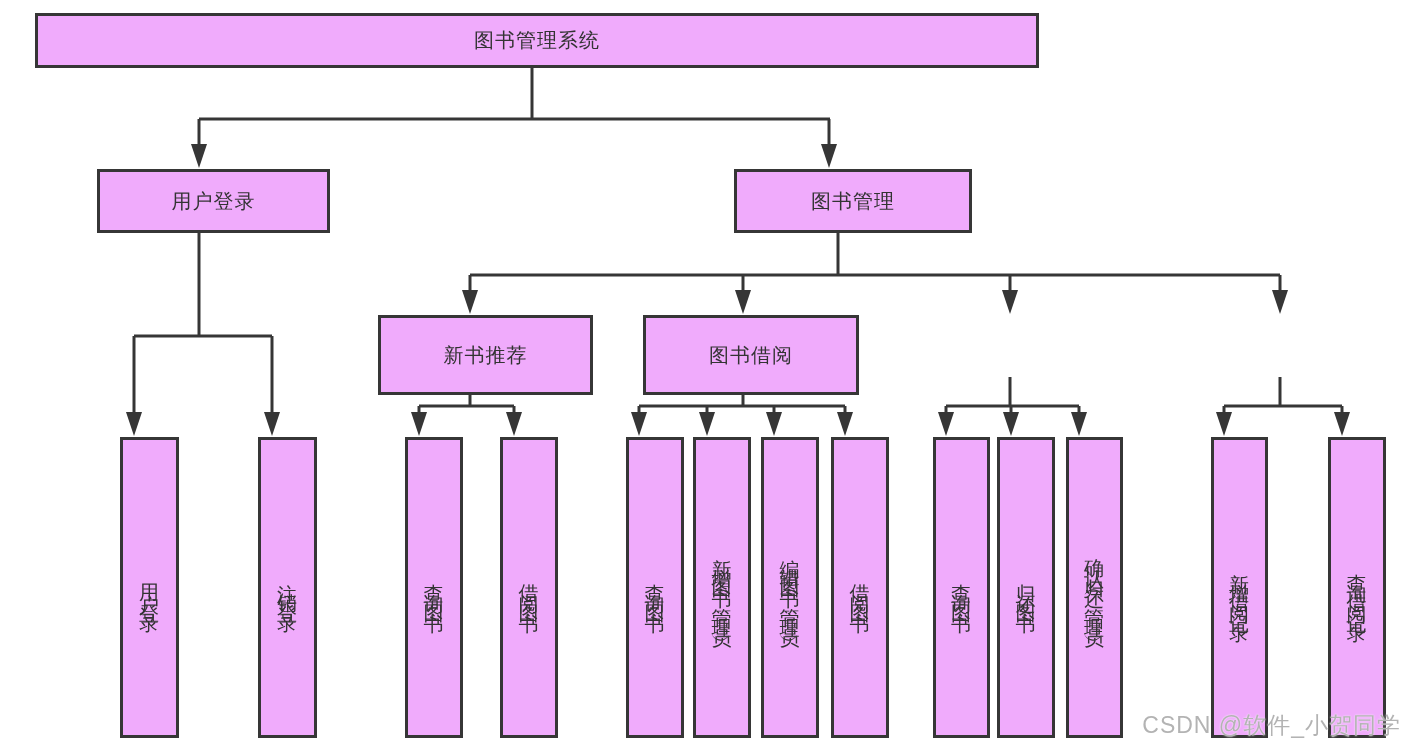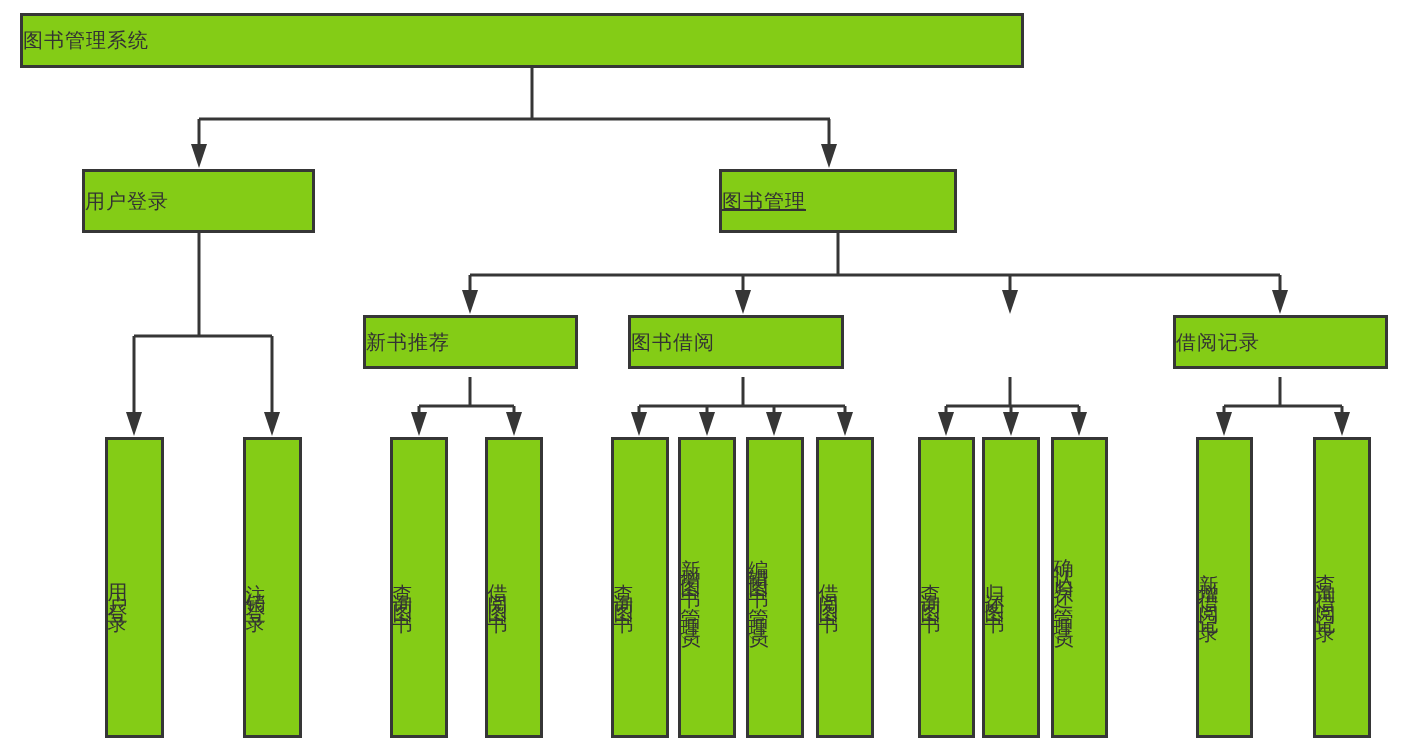--- a/index.html
+++ b/index.html
@@ -17,42 +17,44 @@
   #connectors {
     position: absolute;
     left: 0; top: 0;
     width: 1405px;
     height: 747px;
   }
   .node {
     position: absolute;
     box-sizing: border-box;
     border: 3px solid #363636;
-    background: #84cc16;
+    background: #f0abfc;
     display: flex;
     align-items: center;
+    justify-content: center;
     color: #333333;
+    margin-left: 15px;
   }
   .hnode {
     font-size: 20px;
     letter-spacing: 1px;
     white-space: nowrap;
   }
   .vnode span {
     writing-mode: vertical-rl;
     text-orientation: upright;
     font-size: 20px;
     letter-spacing: 10px;
     line-height: 1;
     white-space: nowrap;
   }
   .root-box    { left: 20px;  top: 13px;  width: 1004px; height: 55px; }
   .l2-user     { left: 82px;  top: 169px; width: 233px;  height: 64px; }
-  .l2-book     { left: 719px; top: 169px; width: 238px;  height: 64px; text-decoration: underline; }
-  .l3          { top: 315px; height: 54px; width: 215px; }
+  .l2-book     { left: 719px; top: 169px; width: 238px;  height: 64px; }
+  .l3          { top: 315px; height: 80px; width: 215px; }
   .l3-recommend{ left: 363px; }
   .l3-borrow   { left: 628px; width: 216px; }
   .l3-current  { left: 903px; }
   .l3-records  { left: 1173px; }
   .leaf        { top: 437px; height: 301px; width: 58px; }
   .leaf-a1 { left: 105px; width: 59px; }
   .leaf-a2 { left: 243px; width: 59px; }
   .leaf-b1 { left: 390px; }
   .leaf-b2 { left: 485px; }
   .leaf-c1 { left: 611px; }
@@ -180,23 +182,20 @@
   <div class="node hnode l2-book">
     <span>图书管理</span>
   </div>
 
   <div class="node hnode l3 l3-recommend">
     <span>新书推荐</span>
   </div>
   <div class="node hnode l3 l3-borrow">
     <span>图书借阅</span>
   </div>
-  <div class="node hnode l3 l3-records">
-    <span>借阅记录</span>
-  </div>
 
   <div class="node vnode leaf leaf-a1">
     <span>用户登录</span>
   </div>
   <div class="node vnode leaf leaf-a2">
     <span>注销登录</span>
   </div>
 
   <div class="node vnode leaf leaf-b1">
     <span>查询图书</span>
@@ -228,14 +227,15 @@
     <span>确认归还（管理员）</span>
   </div>
 
   <div class="node vnode leaf leaf-e1">
     <span>新增借阅记录</span>
   </div>
   <div class="node vnode leaf leaf-e2">
     <span>查询借阅记录</span>
   </div>
 
+  <div class="watermark">CSDN @软件_小贺同学</div>
 
 </div>
 
 </body></html>

